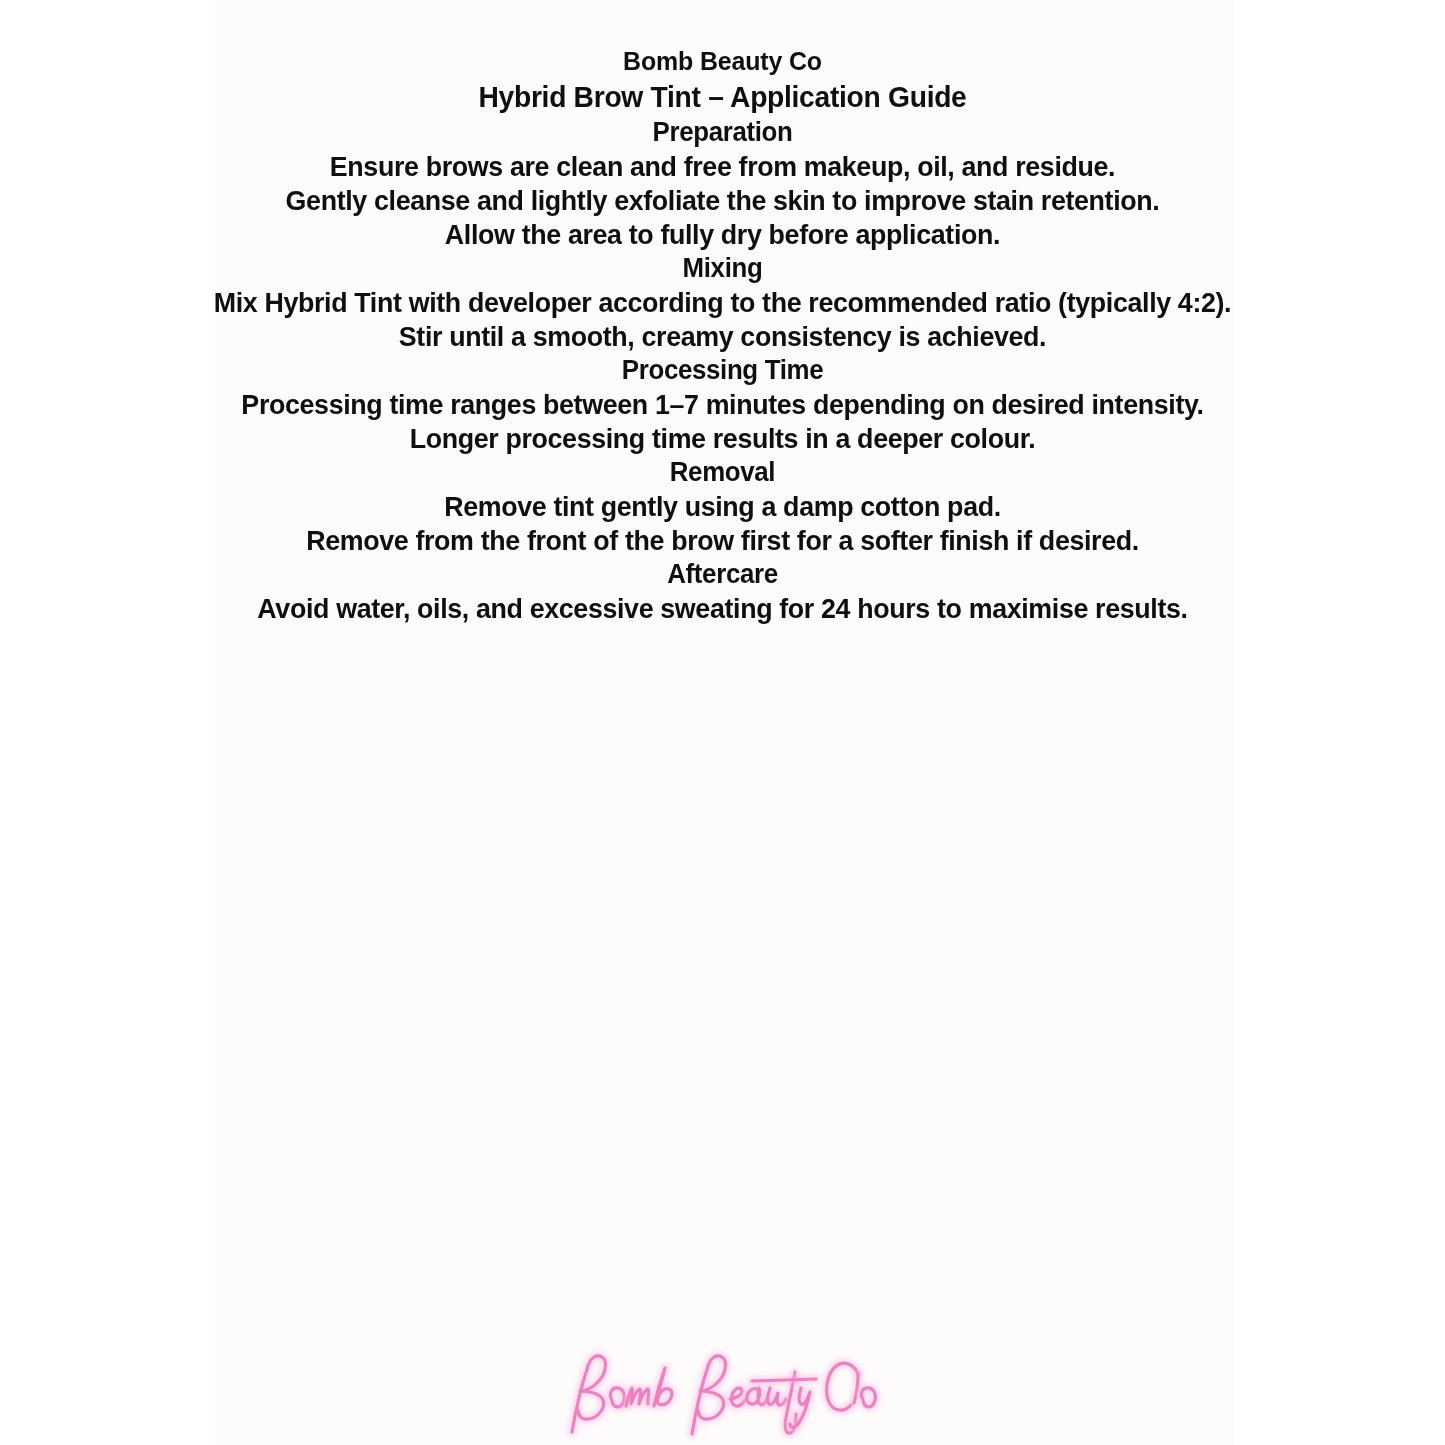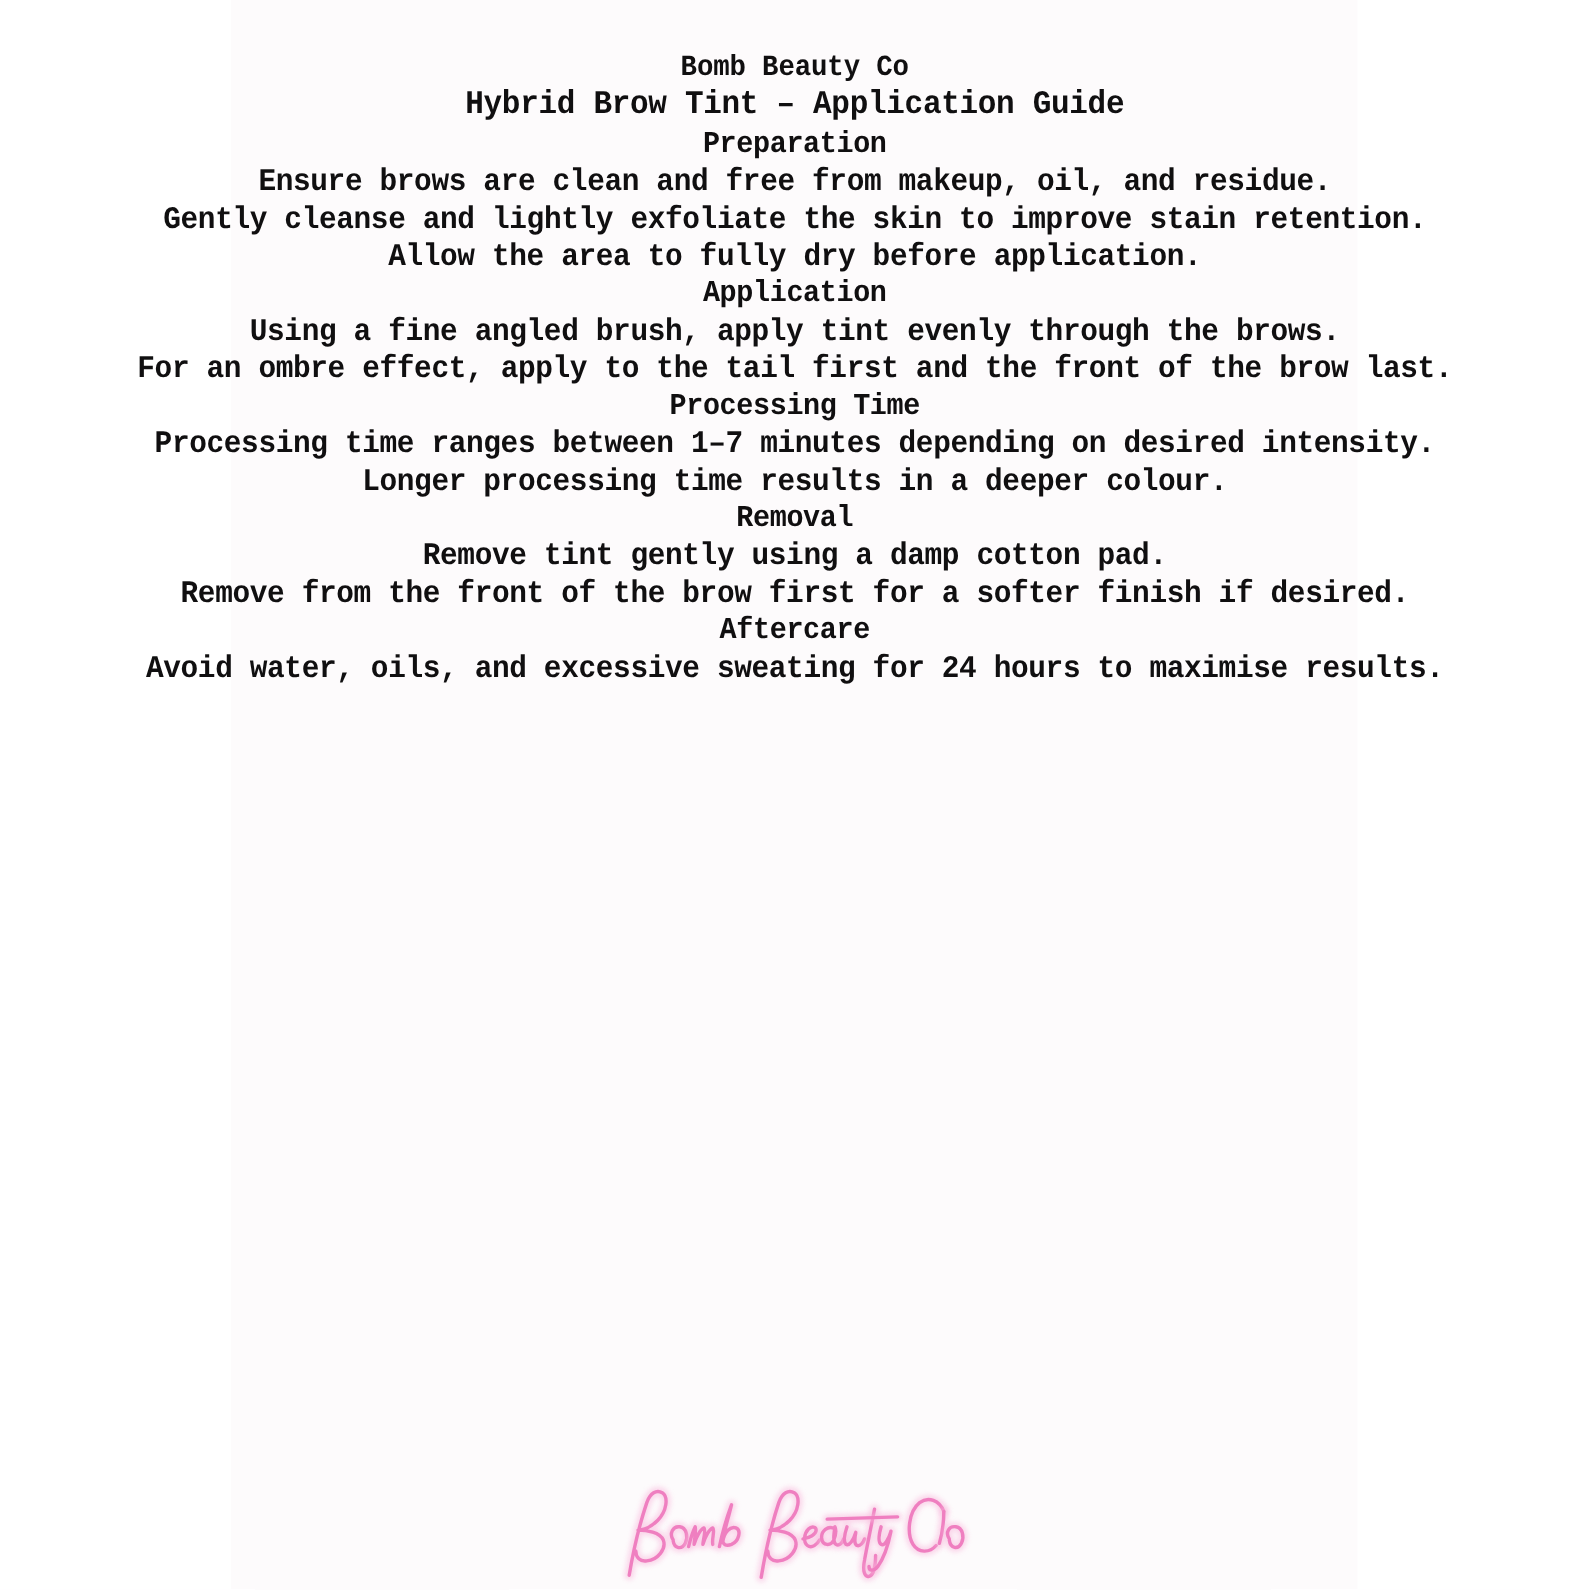--- a/index.html
+++ b/index.html
@@ -6,21 +6,21 @@
     margin: 0;
     padding: 0;
     background: #ffffff;
   }
   .page {
     position: relative;
     width: 1445px;
     height: 1445px;
     background: #ffffff;
     overflow: hidden;
-    font-family: Liberation Mono, monospace;
+    font-family: Liberation Sans, sans-serif;
   }
   
   .paper {
     position: absolute;
     left: 210px;
     top: 0;
     width: 1024px;
     height: 1445px;
     background: #fdfbfc;
   }
@@ -128,29 +128,29 @@
     <div class="sect">
       <span class="line heading">Preparation</span>
       <span class="line body">Ensure brows are clean and free from makeup, oil, and residue.</span>
       <span class="line body">Gently cleanse and lightly exfoliate the skin to improve stain retention.</span>
       <span class="line body">Allow the area to fully dry before application.</span>
     </div>
 
     <span class="gap-section"></span>
 
     
-
-    <span class="gap-section"></span>
-
-    
-    <div class="sect">
-      <span class="line heading">Application</span>
-      <span class="line body">Using a fine angled brush, apply tint evenly through the brows.</span>
-      <span class="line body">For an ombre effect, apply to the tail first and the front of the brow last.</span>
-    </div>
+    <div class="sect">
+      <span class="line heading">Mixing</span>
+      <span class="line body">Mix Hybrid Tint with developer according to the recommended ratio (typically 4:2).</span>
+      <span class="line body">Stir until a smooth, creamy consistency is achieved.</span>
+    </div>
+
+    <span class="gap-section"></span>
+
+    
 
     <span class="gap-section"></span>
 
     
     <div class="sect">
       <span class="line heading">Processing Time</span>
       <span class="line body">Processing time ranges between 1–7 minutes depending on desired intensity.</span>
     </div>
 
     <span class="gap-section"></span>

